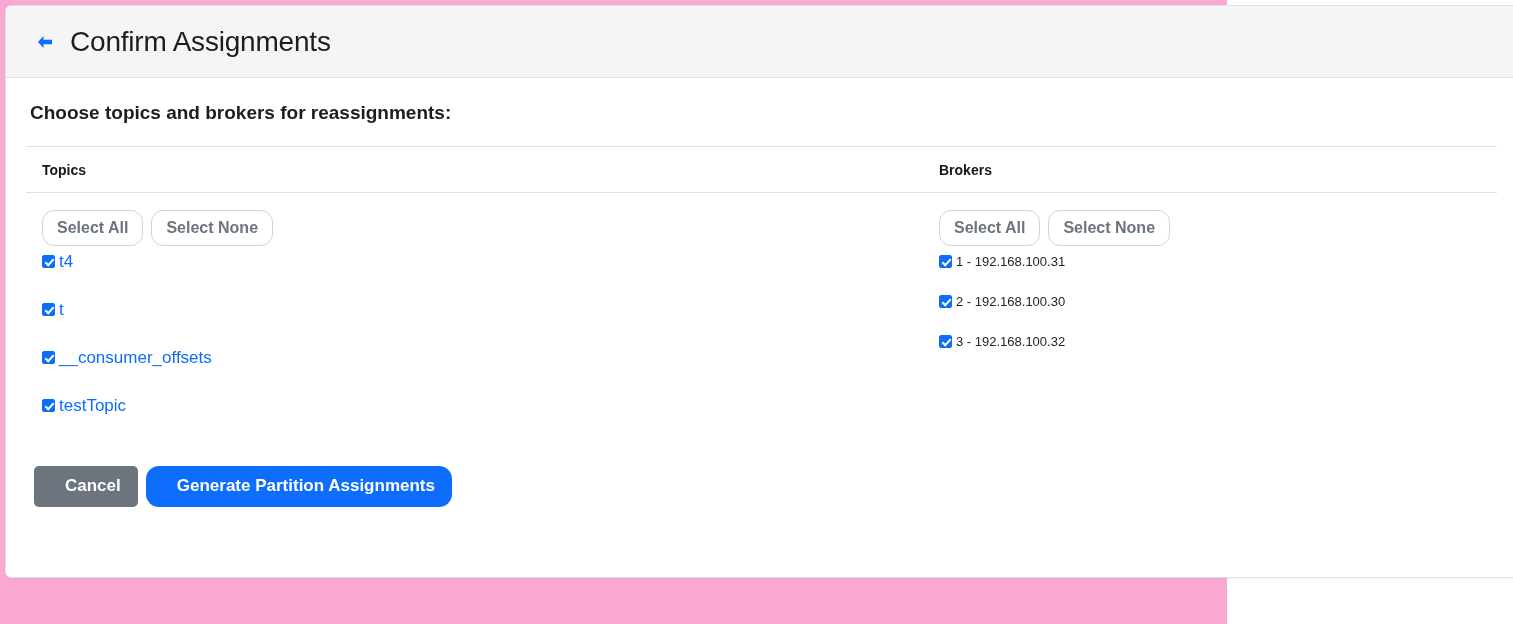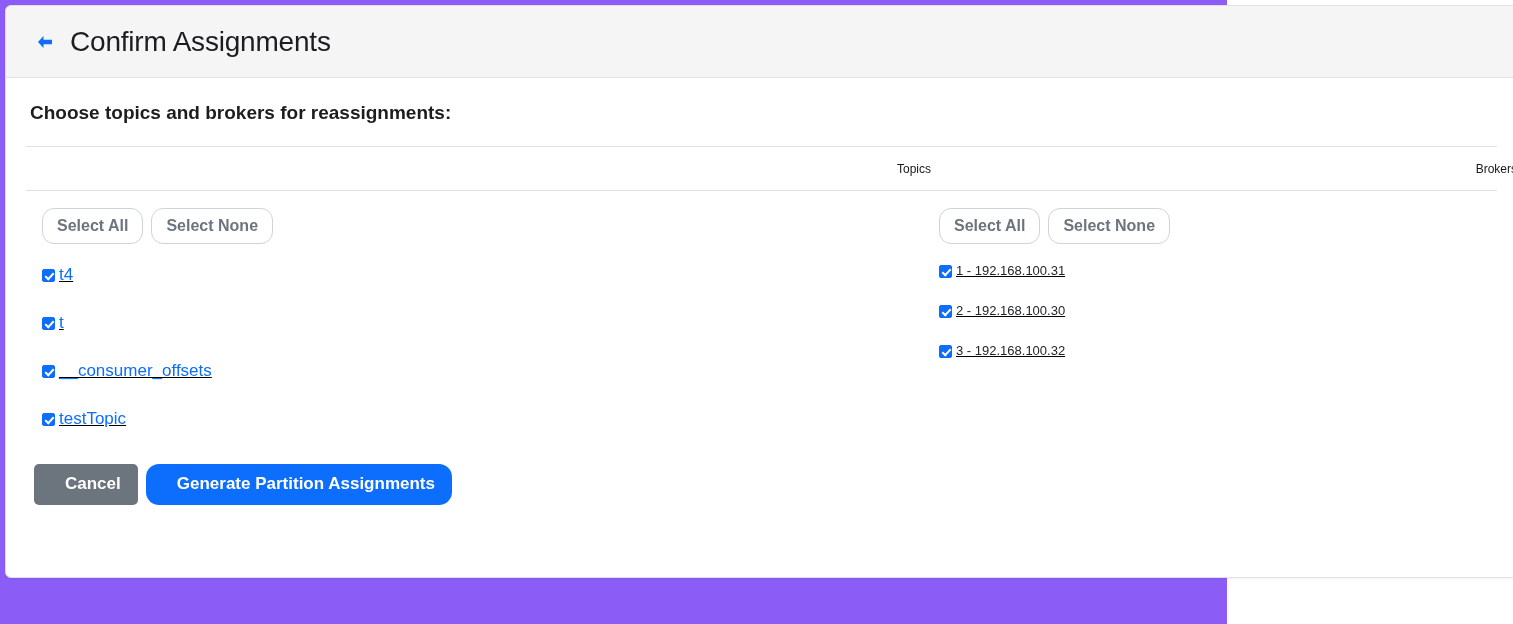--- a/index.html
+++ b/index.html
@@ -14,21 +14,21 @@
     width: 1513px;
     height: 624px;
     overflow: hidden;
   }
 
   
   .page {
     position: relative;
     width: 1227px;
     height: 624px;
-    background: #8b5cf6;
+    background: #f9a8d4;
   }
   .card {
     position: absolute;
     left: 5px;
     top: 5px;
     width: 1513px;           
     height: 573px;
     background: #ffffff;
     border: 1px solid #dfe1e5;
     border-radius: 6px;
@@ -82,24 +82,23 @@
     height: 1px;
     background: #dee2e6;
     margin: 0 20px;
   }
 
   .col-head-row {
     display: flex;
     padding: 15px 0 14px 0;
   }
   .col-head {
-    font-size: 12px;
-    font-weight: 400;
+    font-size: 14px;
+    font-weight: 700;
     color: #15181c;
-    text-align: right;
   }
   .col-topics { width: 925px; padding-left: 36px; box-sizing: border-box; }
   .col-brokers { flex: 1; padding-left: 8px; box-sizing: border-box; }
 
   .panes {
     display: flex;
     padding-top: 17px;
   }
 
   .btn-row {
@@ -116,23 +115,22 @@
     border: 1px solid #ced4da;
     border-radius: 12px;
     padding: 7px 14px 8px 14px;
     line-height: 1.2;
     cursor: pointer;
   }
 
   .check-list { margin-top: 4px; }
   .check-row {
     display: flex;
-    align-items: center;
+    align-items: flex-start;
     height: 48px;
-    text-decoration: underline;
   }
   .check-row.broker { height: 40px; }
 
   .cbx {
     width: 13px;
     height: 13px;
     border-radius: 2px;
     background: #0d6efd;
     border: 1px solid #0d6efd;
     margin: 3px 4px 0 0;

